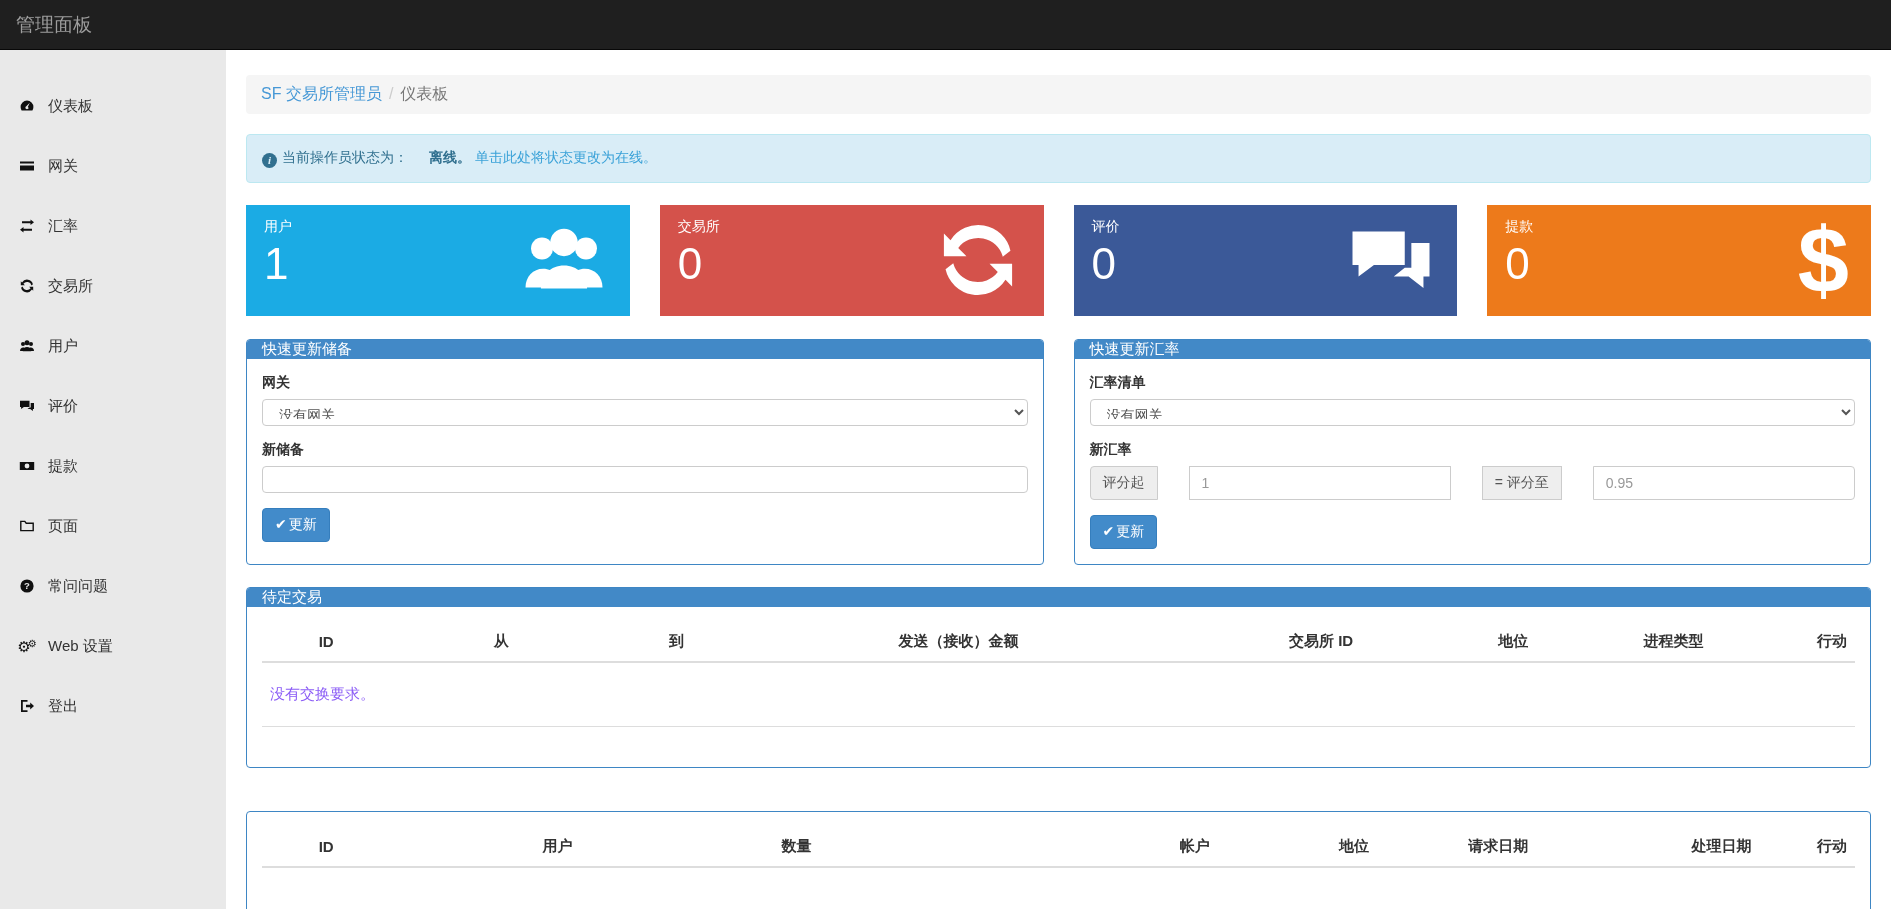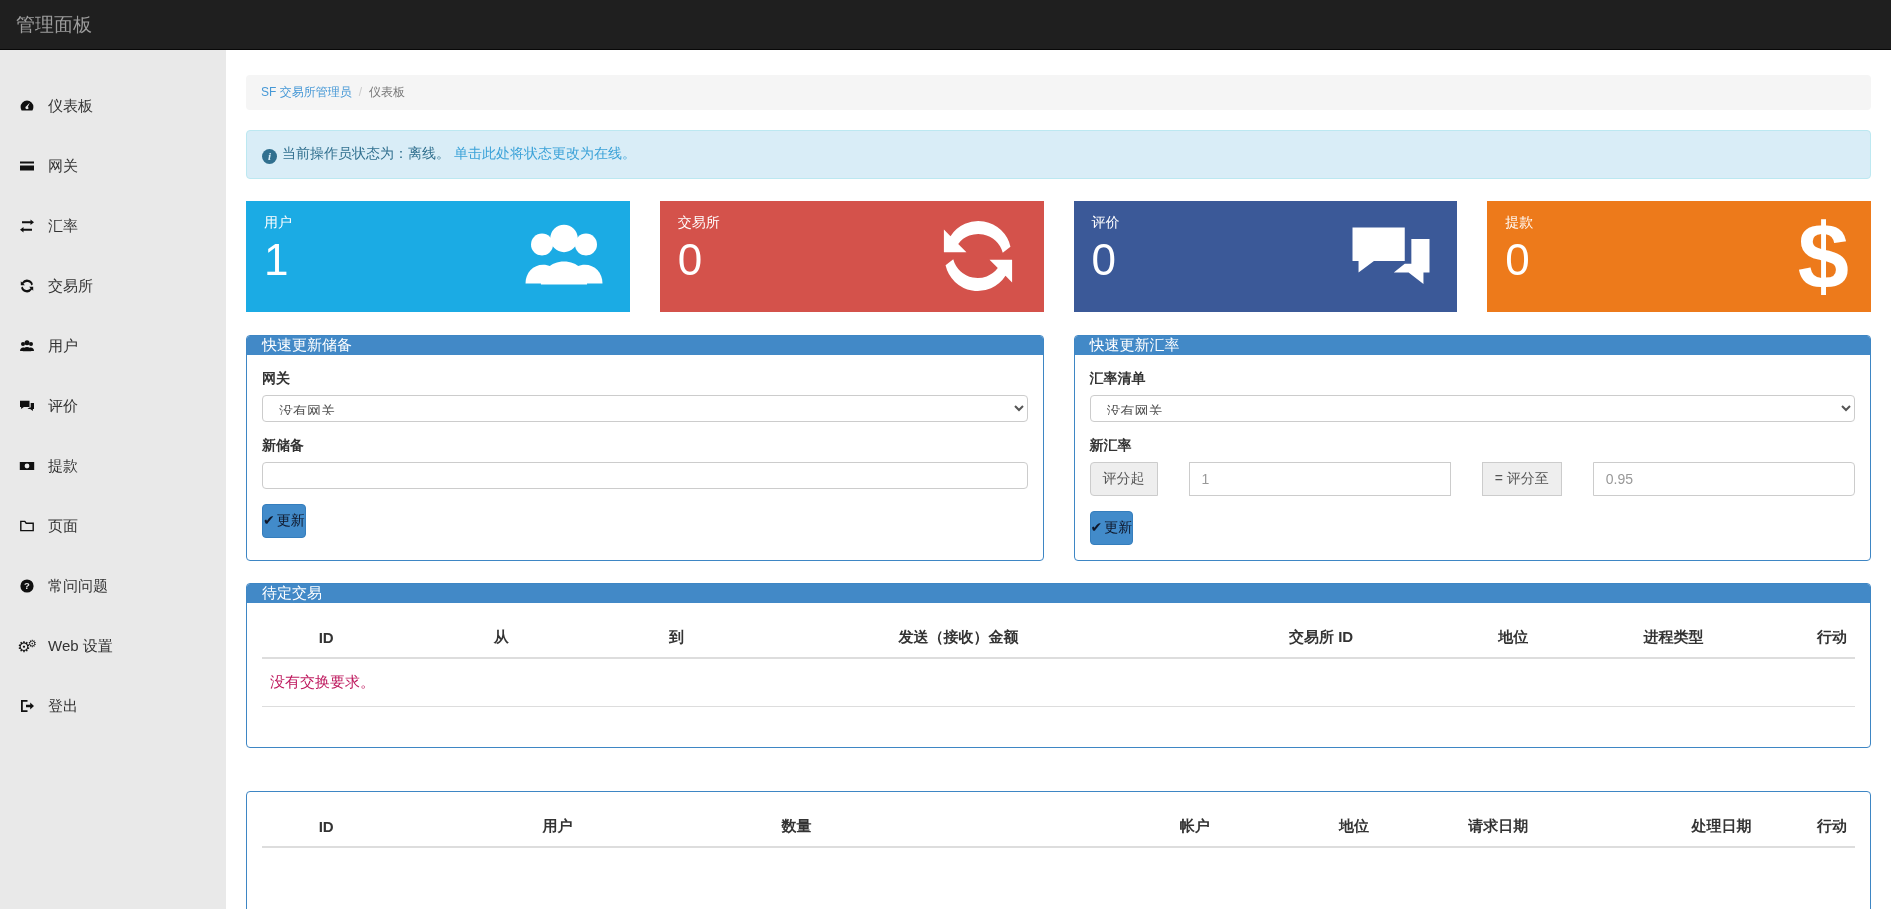--- a/index.html
+++ b/index.html
@@ -12,28 +12,28 @@
 
   
   .layout { display:flex; height:859px; }
   .sidebar { width:226px; background:#e9e9e9; padding-top:26px; flex-shrink:0; }
   .side-item { display:flex; align-items:center; gap:12px; padding:0 18px; height:60px; color:#333; font-size:15px; cursor:pointer; text-decoration:none; }
   .side-icon { width:18px; display:inline-flex; justify-content:center; color:#111; }
   .side-icon svg { width:16px; height:16px; }
   .main { flex:1; background:#fff; padding:25px 20px 0 20px; overflow:hidden; }
 
   
-  .breadcrumb { background:#f5f5f5; border-radius:4px; padding:9px 15px; margin-bottom:20px; font-size:12px; }
+  .breadcrumb { background:#f5f5f5; border-radius:4px; padding:9px 15px; margin-bottom:20px; font-size:16px; }
   .breadcrumb a { color:#4698d6; text-decoration:none; }
   .breadcrumb .sep { color:#ccc; margin:0 7px; }
   .breadcrumb .current { color:#777; }
 
   
   .alert { background:#d9edf7; border:1px solid #bce8f1; border-radius:4px; color:#31708f; padding:14px 15px; margin-bottom:22px; }
-  .alert b { font-weight:normal; }
+  .alert b { font-weight:bold;margin-left:21px; }
   .alert a { color:#3ba2d8; text-decoration:none; }
   .info-circle { display:inline-flex; width:15px; height:15px; border-radius:50%; background:#31708f; color:#d9edf7;
                  font:bold italic 11px "Liberation Serif", serif; align-items:center; justify-content:center; margin-right:5px; vertical-align:-2px; }
 
   
   .tiles { display:grid; grid-template-columns:repeat(4,1fr); gap:30px; margin-bottom:23px; }
   .tile { height:111px; color:#fff; padding:13px 18px; position:relative; overflow:hidden; }
   .tile .t-label { font-size:14px; }
   .tile .t-value { font-size:44px; font-weight:normal; line-height:1.15; margin-top:3px; }
   .tile .t-icon { position:absolute; right:22px; top:50%; transform:translateY(-50%); display:flex; align-items:center; }
@@ -50,27 +50,27 @@
   .form-group { margin-bottom:15px; }
   select.ctl-input, input.ctl-input { width:100%; height:27px; padding:6px 12px; border:1px solid #ccc; border-radius:4px; font-size:14px; color:#555; background:#fff; font-family:inherit; }
   input.ctl-input { color:#999; }
   .input-group { display:flex; width:100%;gap:32px; }
   .input-group .addon { background:#eee; border:1px solid #ccc; color:#555; padding:6px 12px; font-size:14px; white-space:nowrap; display:flex; align-items:center; }
   .input-group .addon:first-child { border-radius:4px 0 0 4px; }
   .input-group > * + * { margin-left:-1px; }
   .input-group input { flex:1; height:34px; padding:6px 12px; border:1px solid #ccc; font-size:14px; color:#999; min-width:0; }
   .input-group input:last-child { border-radius:0 4px 4px 0; }
 
-  .btn-primary { background:#428bca; border:1px solid #357ebd; color:#0f172a; font-size:14px; padding:7px 0; border-radius:4px; cursor:pointer; font-family:inherit; }
+  .btn-primary { background:#428bca; border:1px solid #357ebd; color:#ffffff; font-size:14px; padding:7px 12px; border-radius:4px; cursor:pointer; font-family:inherit; }
   .btn-primary .chk { margin-right:2px; }
 
   
   table.grid { width:100%; border-collapse:collapse; table-layout:fixed; }
   table.grid th { text-align:right; font-weight:bold; font-size:15px; padding:10px 8px; border-bottom:2px solid #ddd; color:#333; }
-  table.grid td { font-size:15px; padding:14px 8px; border-bottom:1px solid #ddd; color:#be185d; }
+  table.grid td { font-size:15px; padding:22px 8px; border-bottom:1px solid #ddd; color:#8b5cf6; }
   .panel-table1 { margin-bottom:43px; }
   .panel-table1 .panel-body { padding-bottom:40px; }
   .panel-table2 .panel-body { min-height:120px; }
 </style>
 </head>
 <body>
 
 <div class="navbar">
   <span class="brand">管理面板</span>
 </div>

